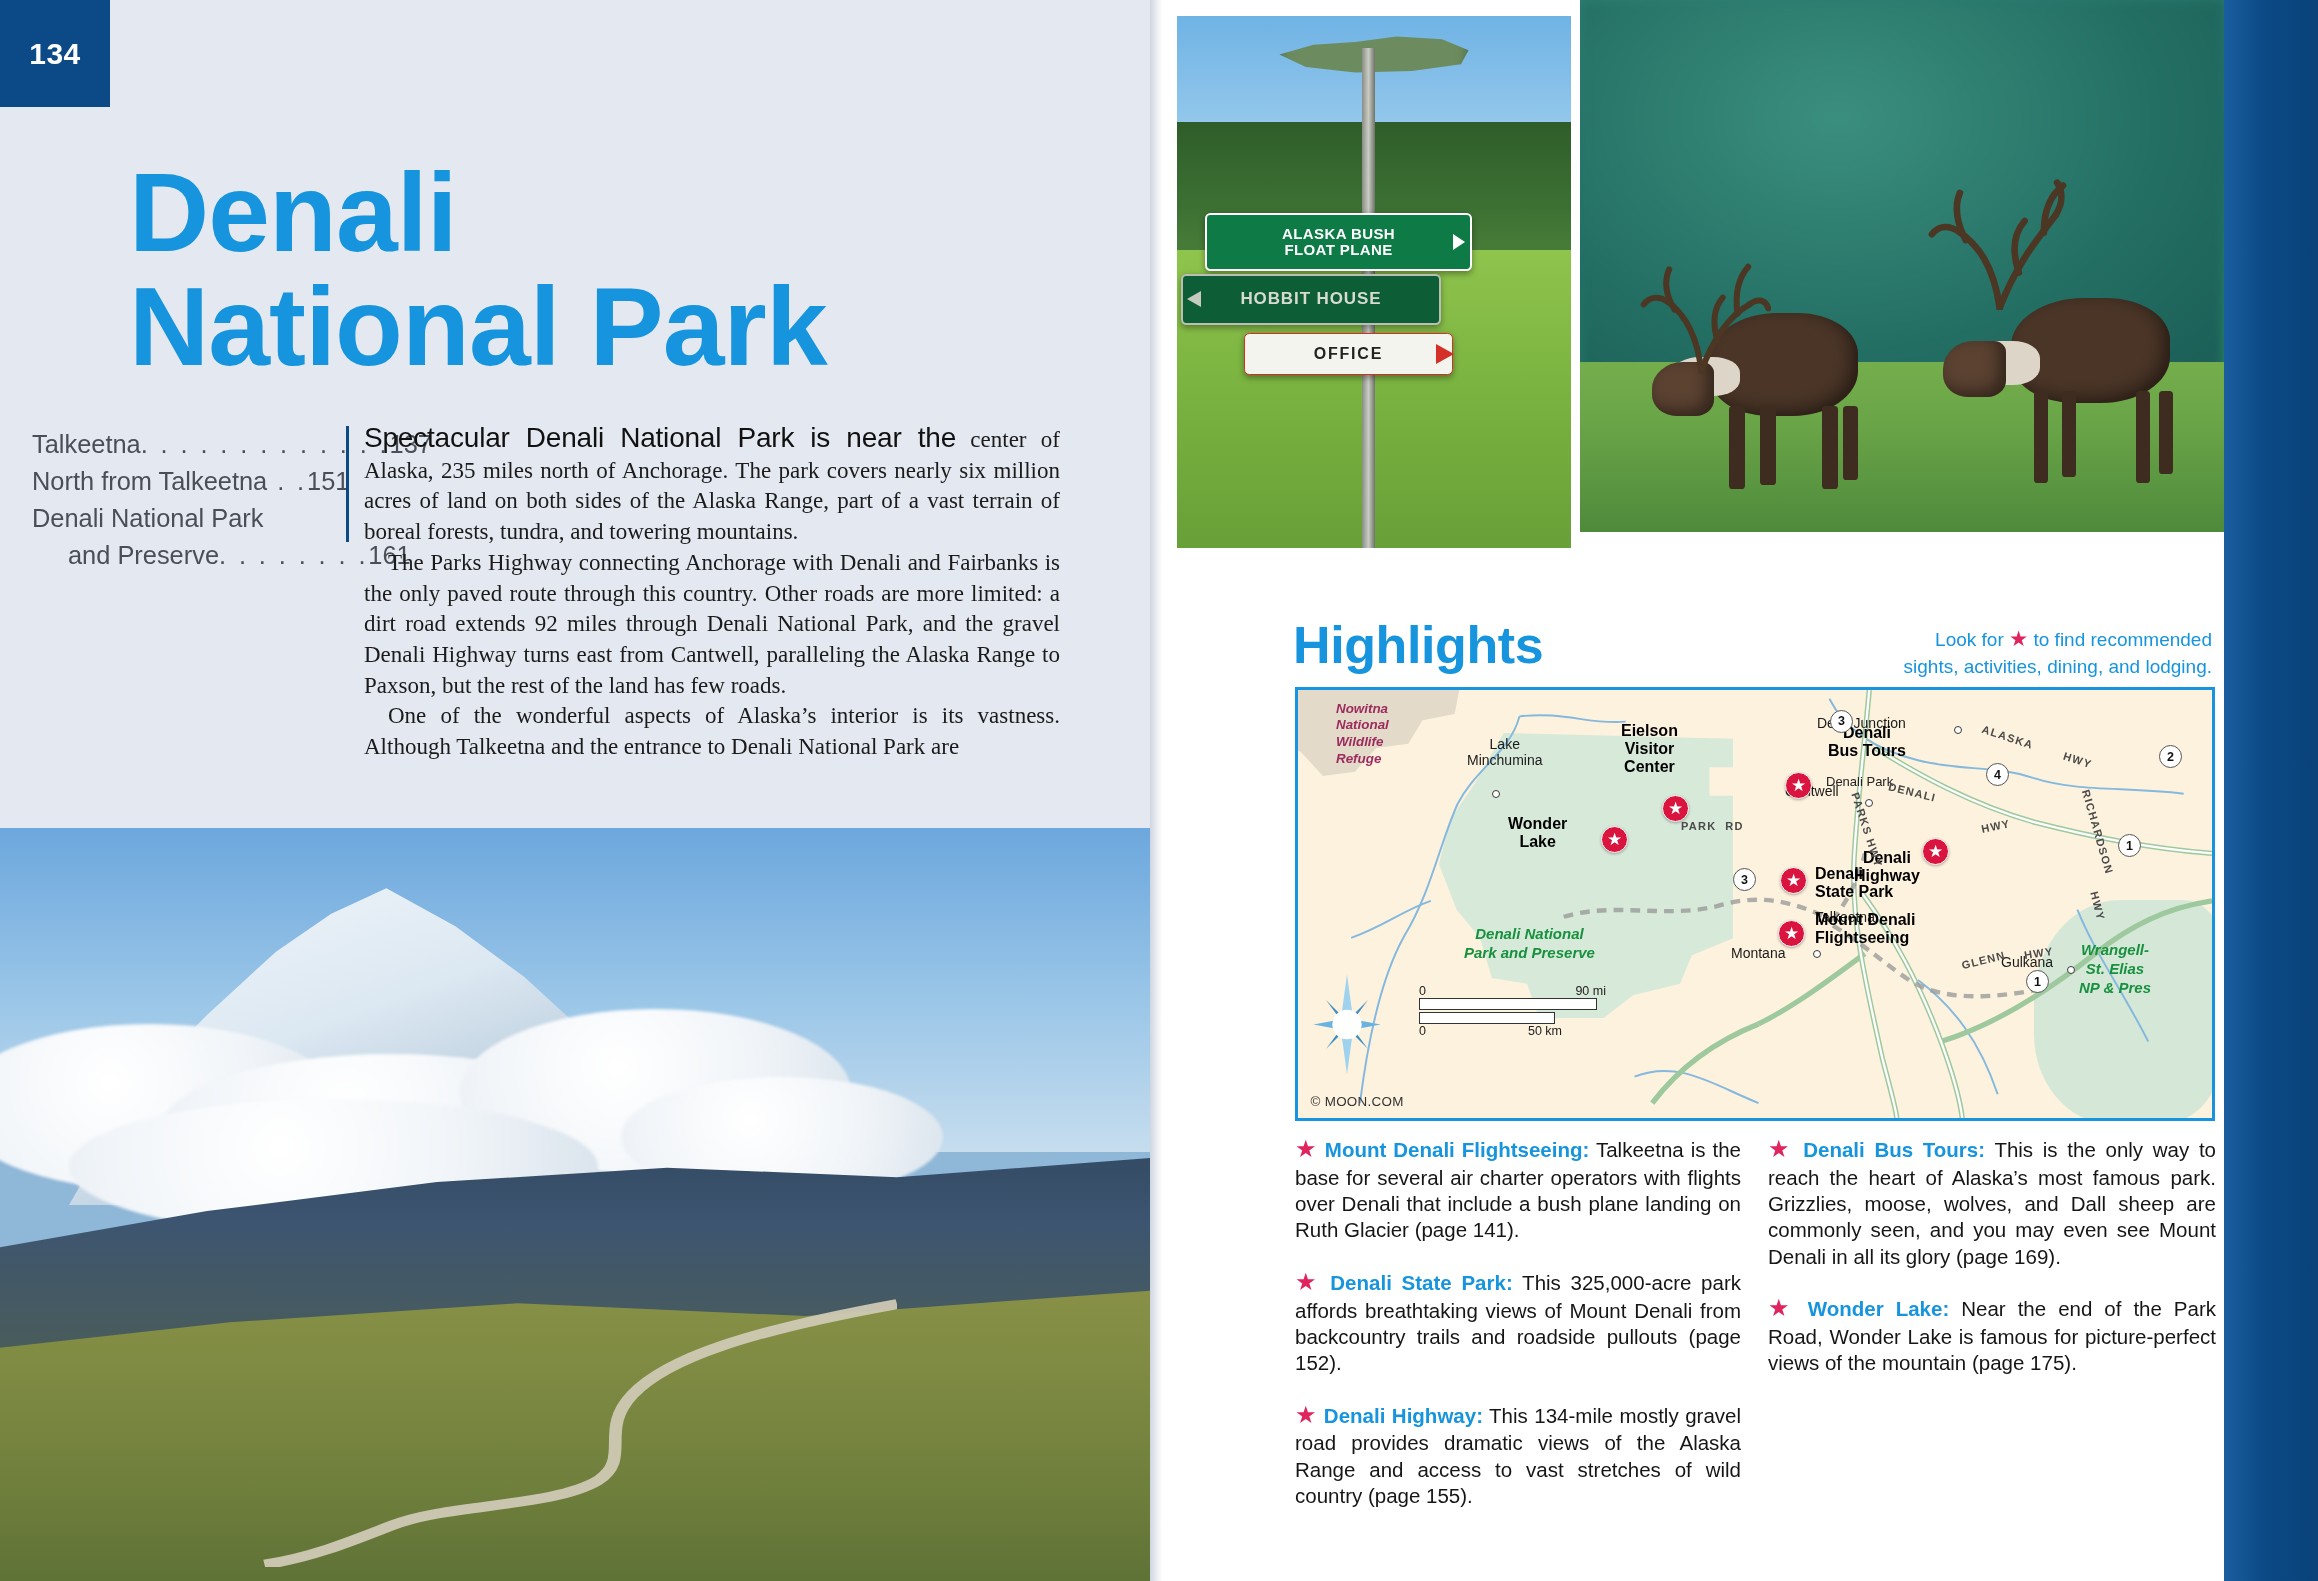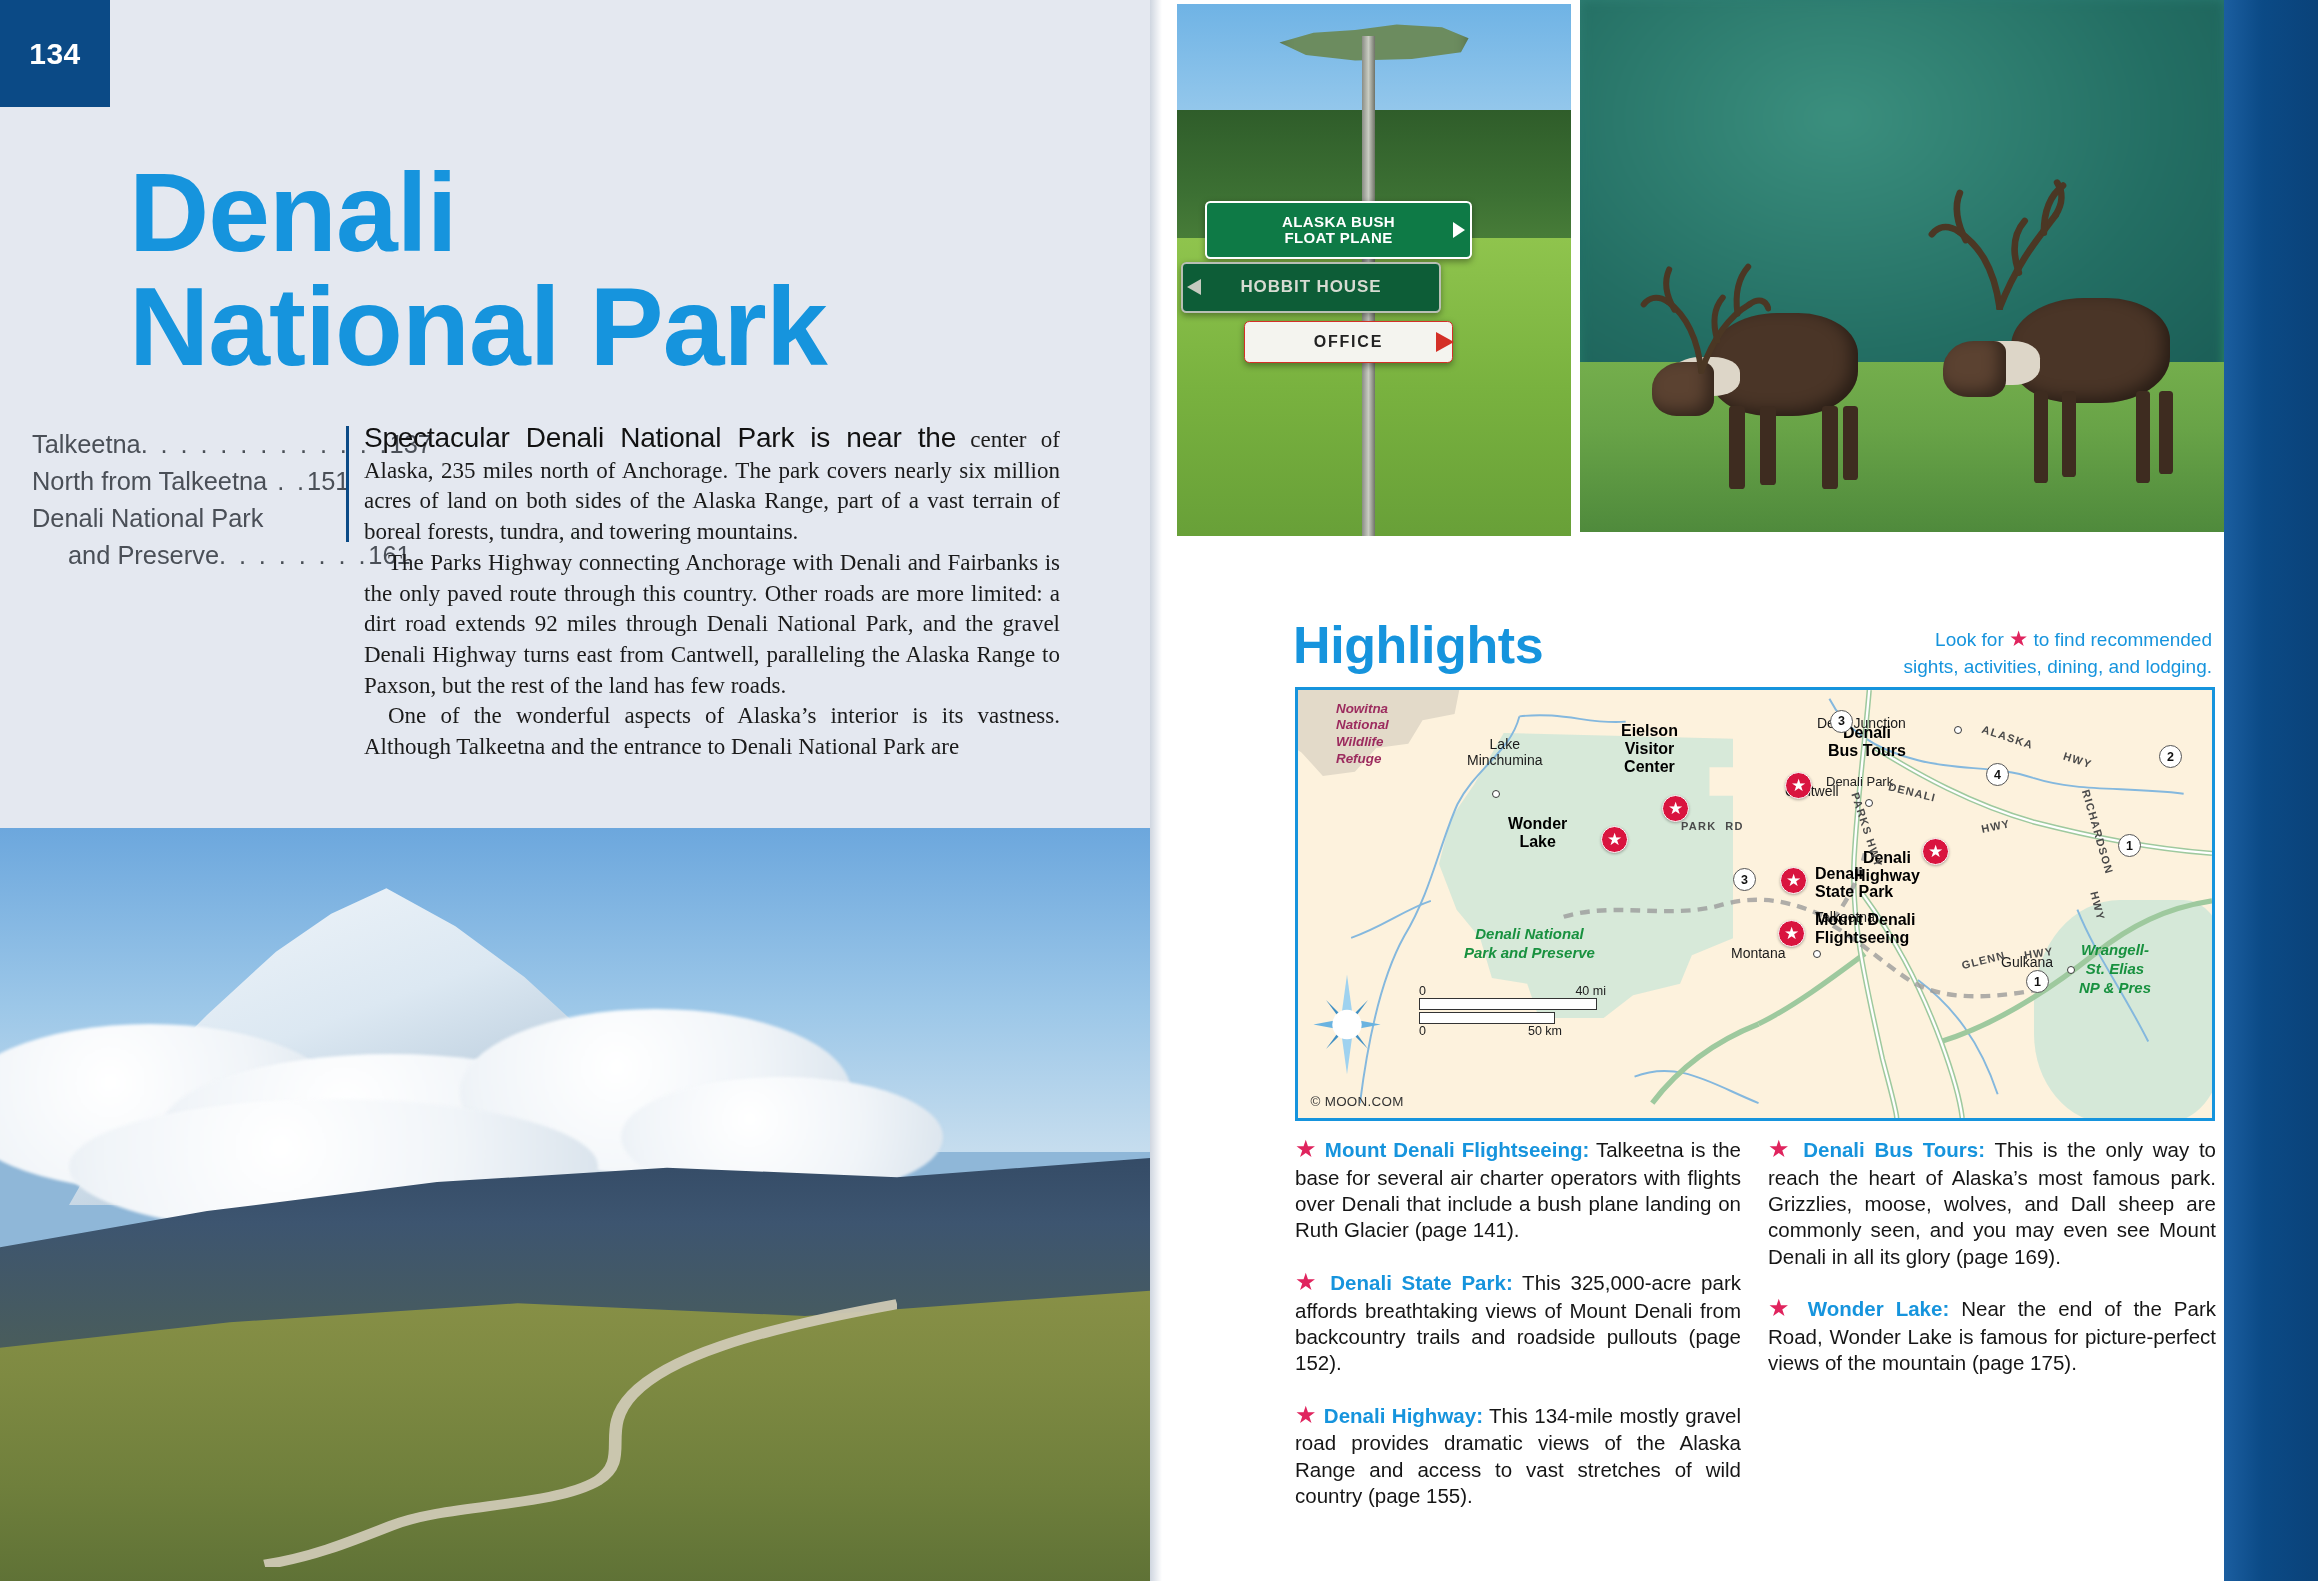--- a/index.html
+++ b/index.html
@@ -107,21 +107,21 @@
     position:absolute; left:1170px; top:0; width:1149px; height:1581px;
     background:#ffffff;
   }
   #right-edge-bar {
     position:absolute; right:0; top:0; width:95px; height:1581px;
     background:linear-gradient(90deg,#1b5ea0 0%, #0b4a86 40%, #0a4279 100%);
   }
 
   
   #photo-signs {
-    position:absolute; left:1177px; top:4px; width:394px; height:532px;
+    position:absolute; left:1177px; top:16px; width:394px; height:532px;
     overflow:hidden; background:#7fb43f;padding-left:46px;
   }
   .sg-sky { position:absolute; left:0; top:0; width:100%; height:32%;
             background:linear-gradient(#6fb3e5,#a9d3ef); }
   .sg-trees { position:absolute; left:0; top:20%; width:100%; height:26%;
             background:linear-gradient(180deg,#2f5d2a 0%, #3c7033 60%, #4a7f39 100%); }
   .sg-lake { position:absolute; left:40%; top:30%; width:60%; height:20%;
             background:linear-gradient(180deg,#7fb6d9,#5d9ac4); }
   .sg-grass { position:absolute; left:0; bottom:0; width:100%; height:56%;
             background:linear-gradient(180deg,#8fc44d 0%, #79b23f 50%, #68a038 100%); }
@@ -532,21 +532,21 @@
           <polygon points="80,110 52,82 50,75 58,80" fill="#3f8fc4"></polygon>
           <circle cx="50" cy="75" r="21" fill="#ffffff"></circle>
           <path d="M50 54 A21 21 0 1 0 50 96 A16 16 0 1 1 50 54 Z" fill="#111"></path>
         </g>
       </svg>
     </div>
 
     <div id="map-scale">
       <div class="nums">
         <span>0</span>
-        <span>40 mi</span>
+        <span>90 mi</span>
       </div>
       <div class="bar"></div>
       <div class="bar bar2"></div>
       <div class="nums" style="width:143px;">
         <span>0</span>
         <span>50 km</span>
       </div>
     </div>
 
     <div id="map-credit">© MOON.COM</div>

